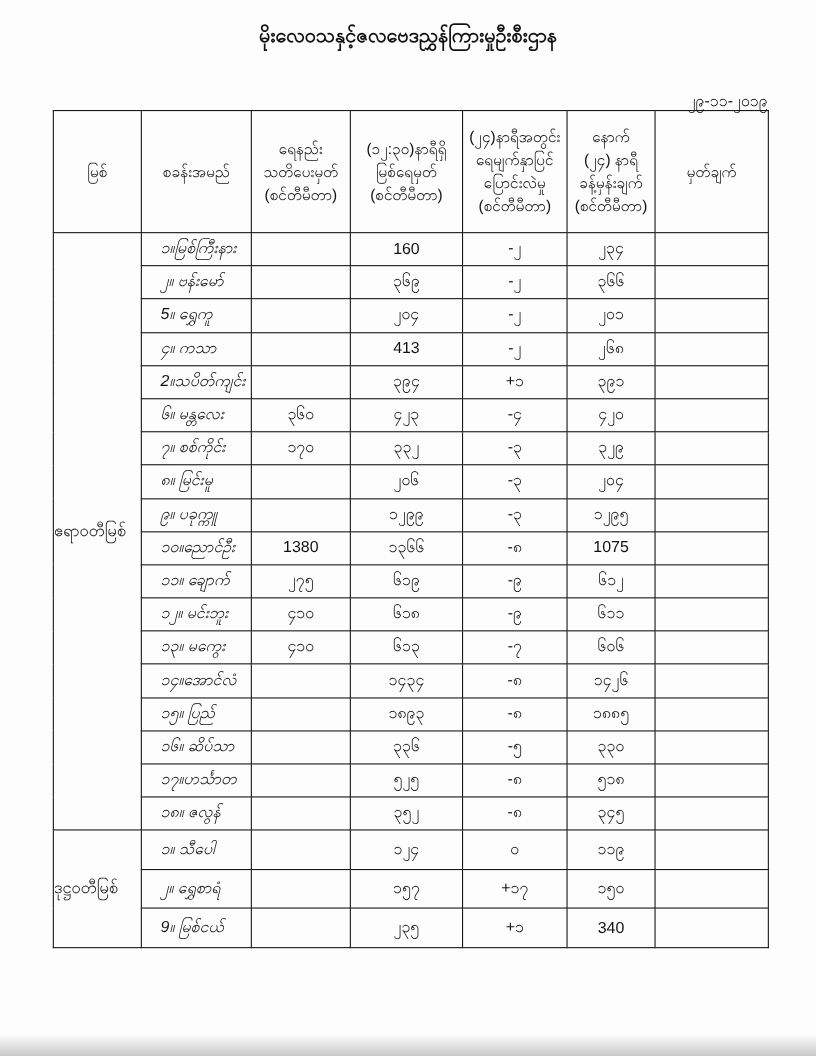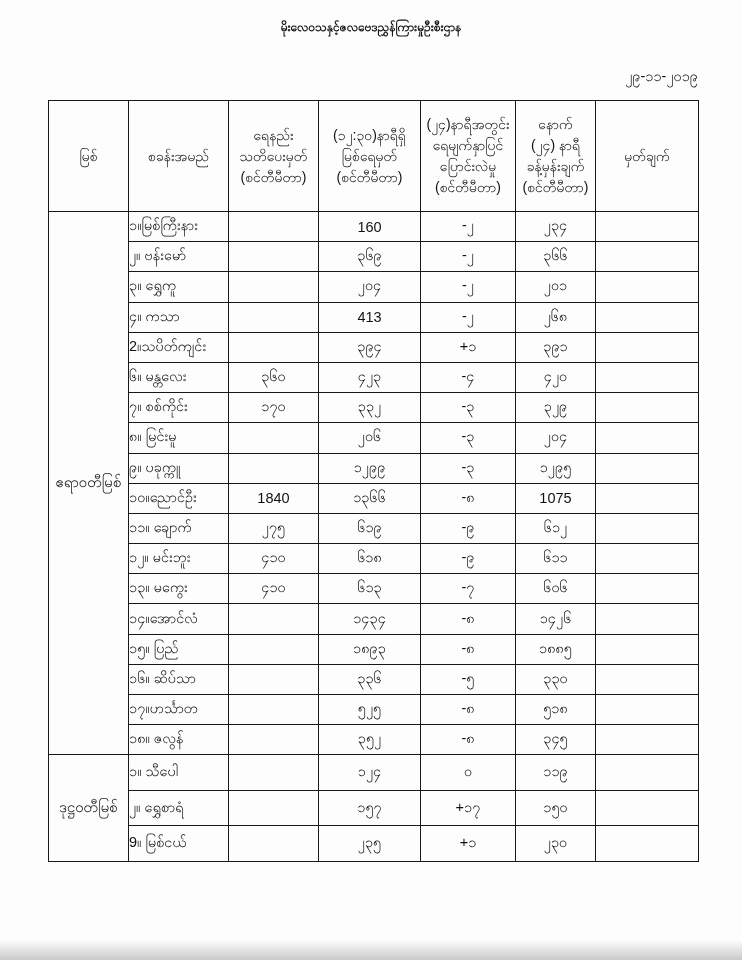--- a/index.html
+++ b/index.html
@@ -2,37 +2,37 @@
 <html><head>
 <meta charset="utf-8">
 <style>
   html,body{margin:0;padding:0;}
   body{
     width:742px;height:960px;background:#fdfdfd;position:relative;
     font-family:"Liberation Sans","DejaVu Sans",sans-serif;color:#111;
     overflow:hidden;
   }
   .title-block{padding-top:18px;text-align:center;font-weight:bold;}
-  .title-line{font-size:12px;line-height:1.6;}
-  .date-line{position:absolute;top:67px;right:44px;font-size:14.5px;margin-left:45px;}
+  .title-line{font-size:18px;line-height:1.6;}
+  .date-line{position:absolute;top:82px;right:44px;font-size:14.5px;margin-left:45px;}
   table.river-table{
     position:absolute;left:48px;top:100px;width:650px;
     border-collapse:collapse;table-layout:fixed;
   }
   th,td{
     border:1.6px solid #181818;font-weight:normal;
     font-size:14.5px;overflow:hidden;padding:0;
   }
   thead th{
     height:110px;text-align:center;vertical-align:middle;
     white-space:pre-line;font-size:14px;line-height:1.5;
   }
   td{vertical-align:middle;}
-  .c-river{text-align:center;font-size:15px;}
-  .c-station{text-align:left;padding-left:0;}
+  .c-river{font-size:15px;}
+  .c-station{text-align:left;padding-left:17px;font-style:italic;}
   .c-warning,.c-level,.c-change,.c-forecast{text-align:center;}
   tr.sec0 td{height:29.2px;}
   tr.sec1 td{height:34.5px;}
   .bottom-shade{
     position:absolute;left:0;bottom:0;width:742px;height:20px;
     background:linear-gradient(#fdfdfd,#c9c9c9);
   }
 </style>
 </head>
 <body>
@@ -86,21 +86,21 @@
       </tr>
       <tr class="sec0">
         <td class="c-station">၂။ ဗန်းမော်</td>
         <td class="c-warning"></td>
         <td class="c-level">၃၆၉</td>
         <td class="c-change">-၂</td>
         <td class="c-forecast">၃၆၆</td>
         <td class="c-remark"></td>
       </tr>
       <tr class="sec0">
-        <td class="c-station">၃။ ရွှေကူ</td>
+        <td class="c-station">5။ ရွှေကူ</td>
         <td class="c-warning"></td>
         <td class="c-level">၂၀၄</td>
         <td class="c-change">-၂</td>
         <td class="c-forecast">၂၀၁</td>
         <td class="c-remark"></td>
       </tr>
       <tr class="sec0">
         <td class="c-station">၄။ ကသာ</td>
         <td class="c-warning"></td>
         <td class="c-level">413</td>
@@ -143,21 +143,21 @@
       <tr class="sec0">
         <td class="c-station">၉။ ပခုက္ကူ</td>
         <td class="c-warning"></td>
         <td class="c-level">၁၂၉၉</td>
         <td class="c-change">-၃</td>
         <td class="c-forecast">၁၂၉၅</td>
         <td class="c-remark"></td>
       </tr>
       <tr class="sec0">
         <td class="c-station">၁၀။ညောင်ဦး</td>
-        <td class="c-warning">1840</td>
+        <td class="c-warning">1380</td>
         <td class="c-level">၁၃၆၆</td>
         <td class="c-change">-၈</td>
         <td class="c-forecast">1075</td>
         <td class="c-remark"></td>
       </tr>
       <tr class="sec0">
         <td class="c-station">၁၁။ ချောက်</td>
         <td class="c-warning">၂၇၅</td>
         <td class="c-level">၆၁၉</td>
         <td class="c-change">-၉</td>
@@ -235,19 +235,19 @@
         <td class="c-level">၁၅၇</td>
         <td class="c-change">+၁၇</td>
         <td class="c-forecast">၁၅၀</td>
         <td class="c-remark"></td>
       </tr>
       <tr class="sec1">
         <td class="c-station">9။ မြစ်ငယ်</td>
         <td class="c-warning"></td>
         <td class="c-level">၂၃၅</td>
         <td class="c-change">+၁</td>
-        <td class="c-forecast">၂၃၀</td>
+        <td class="c-forecast">340</td>
         <td class="c-remark"></td>
       </tr>
     </tbody>
 </table>
 
 <div class="bottom-shade"></div>
 
 </body></html>

